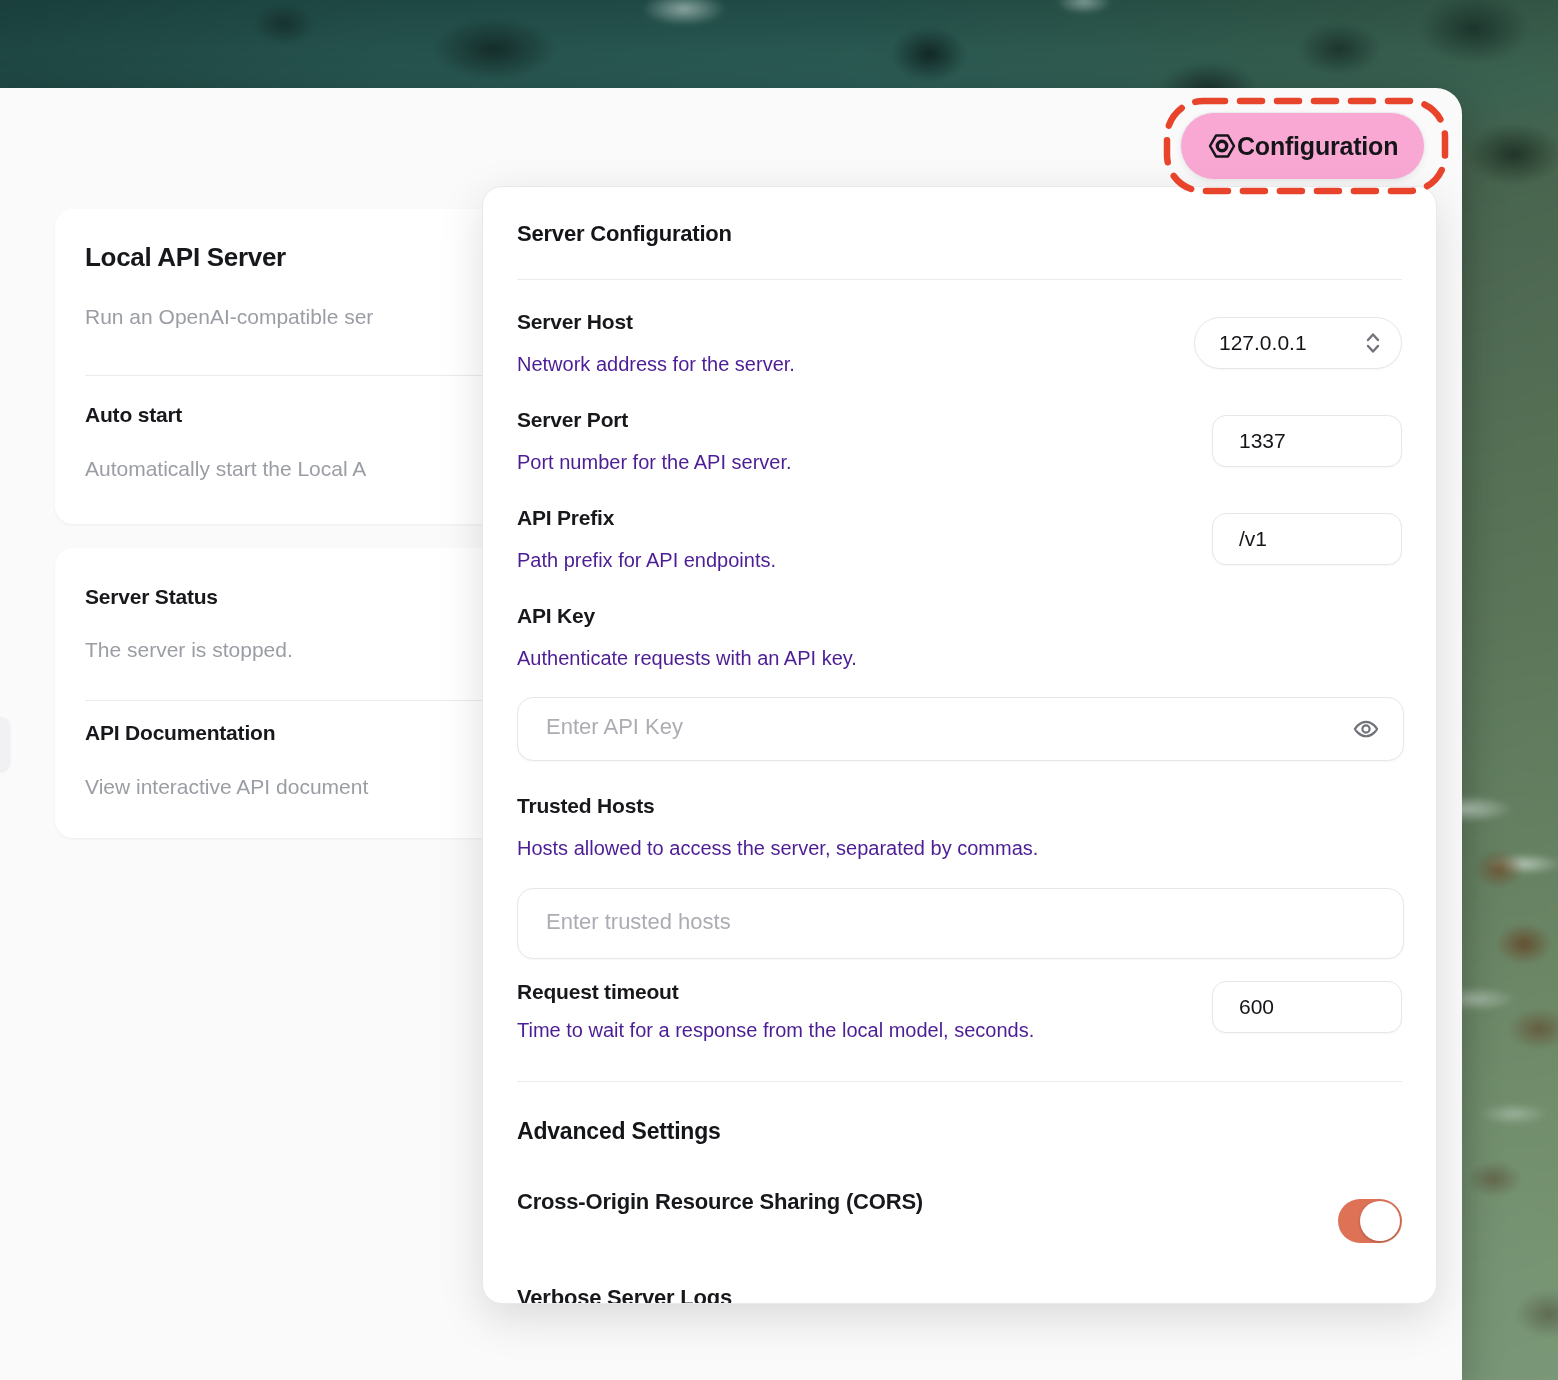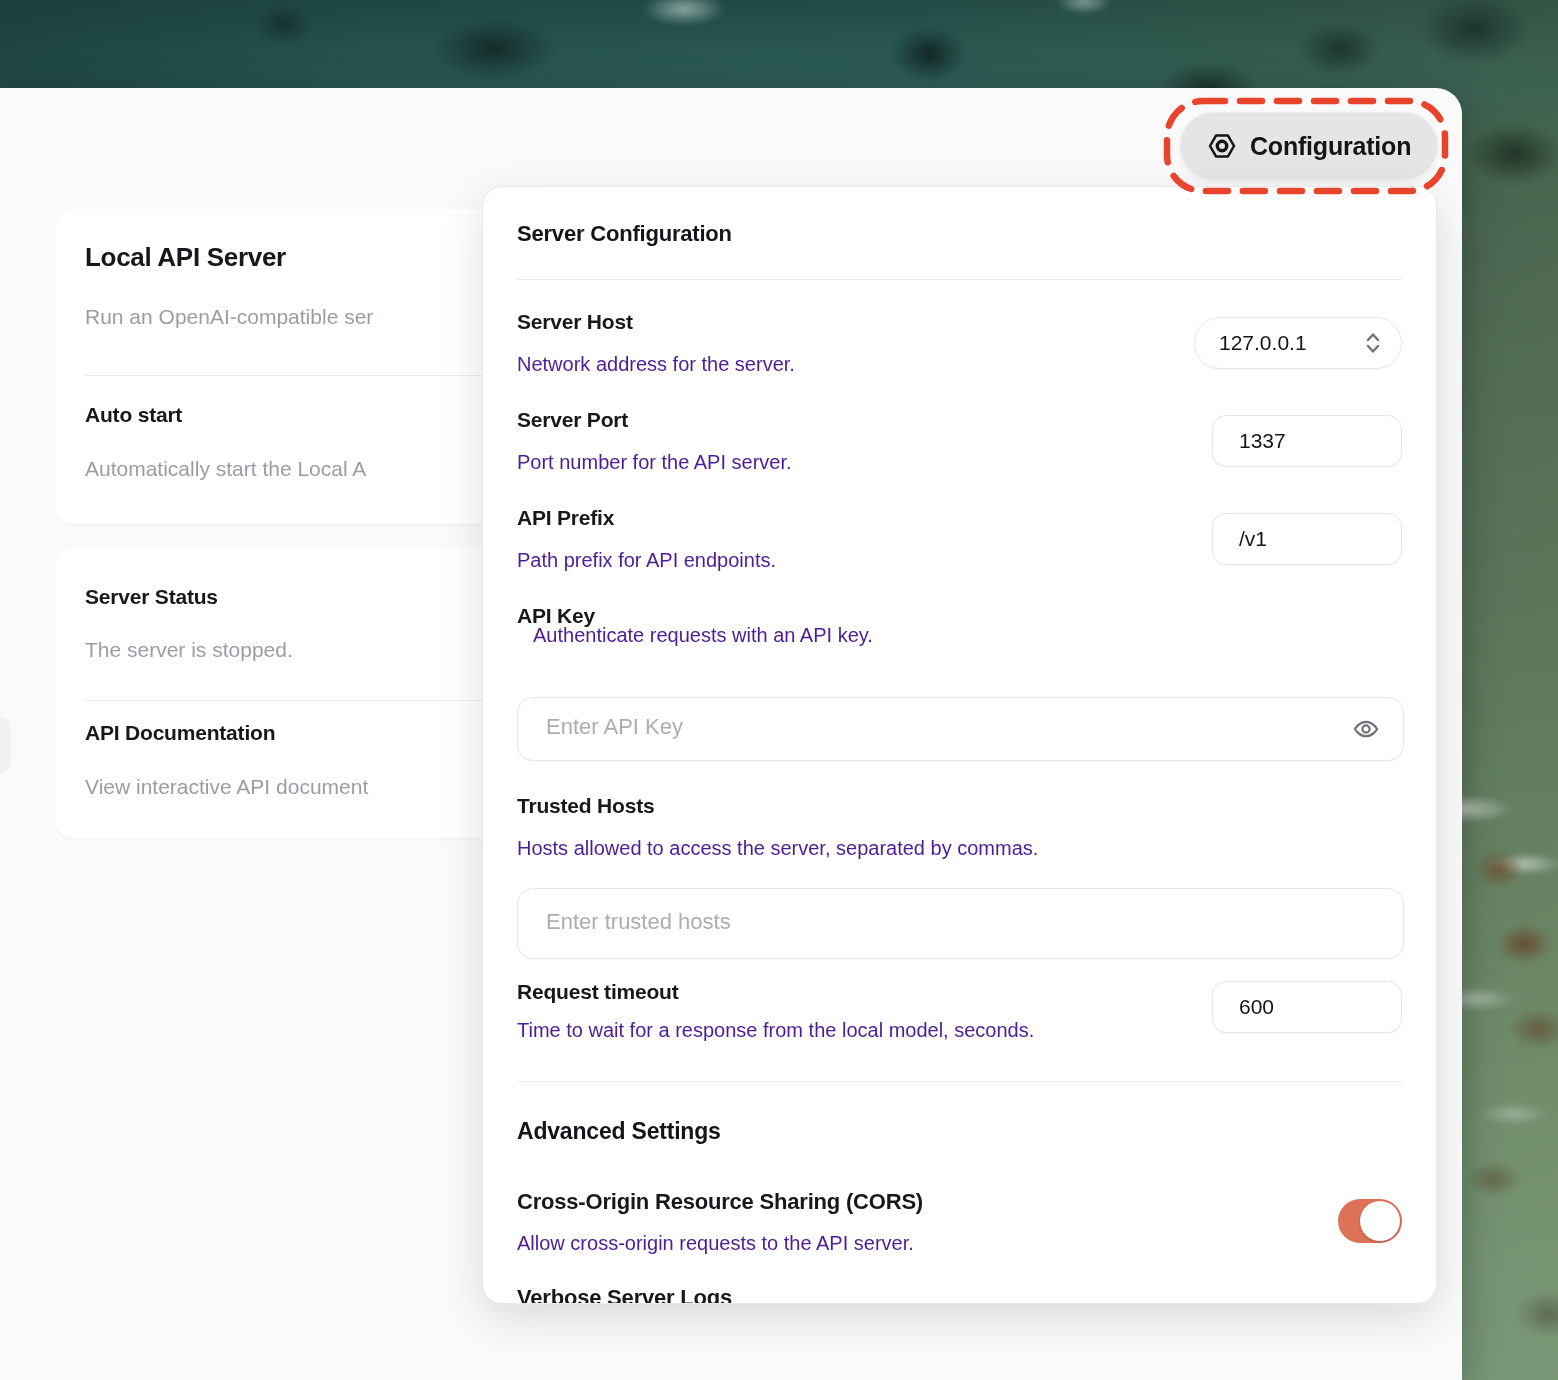--- a/index.html
+++ b/index.html
@@ -43,21 +43,21 @@
   .card { position:absolute; background:#FFFFFF; border-radius:18px; box-shadow:0 1px 3px rgba(0,0,0,0.05); overflow:hidden; }
   .card-1 { left:55px; top:121px; width:520px; height:315px; }
   .card-2 { left:55px; top:460px; width:520px; height:290px; }
   .card .c-title { position:absolute; left:30px; font-size:26px; font-weight:700; color:#17181B; letter-spacing:-0.3px; white-space:nowrap; }
   .card .c-row-label { position:absolute; left:30px; font-size:21px; font-weight:700; color:#17181B; letter-spacing:-0.2px; white-space:nowrap; }
   .card .c-desc { position:absolute; left:30px; font-size:21px; color:#9A9DA3; white-space:nowrap; }
   .card .c-div { position:absolute; left:30px; right:0; height:1px; background:#EBEBED; }
 
   
   .config-btn { position:absolute; left:1180px; top:24px; height:68px; padding:0 26px;
-    display:flex; align-items:center; gap:13px; background:#e5e5e5; border:1px solid #ECECEE;
+    display:flex; align-items:center; gap:0; background:#f9a8d4; border:1px solid #ECECEE;
     border-radius:34px; box-shadow:0 2px 6px rgba(0,0,0,0.06); cursor:pointer; }
   .config-btn .label { font-size:25px; font-weight:700; color:#141519; letter-spacing:-0.2px; white-space:nowrap; }
   .annotation-svg { position:absolute; left:1162px; top:8px; width:288px; height:100px; pointer-events:none; z-index:6; }
 
   
   .popover { position:absolute; left:482px; top:98px; width:955px; height:1118px; background:#FFFFFF;
     border:1px solid #E9E9EB; border-radius:20px; box-shadow:0 14px 45px rgba(0,0,0,0.13); overflow:hidden; z-index:4; }
   .pp-title { position:absolute; left:34px; top:34px; font-size:22px; font-weight:700; color:#141519; letter-spacing:-0.2px; }
   .pp-div { position:absolute; left:34px; right:34px; height:1px; background:#EBEBED; }
   .pp-label { position:absolute; left:34px; font-size:21px; font-weight:700; color:#17181B; letter-spacing:-0.2px; line-height:26px; white-space:nowrap; }
@@ -139,21 +139,21 @@
 
       <div class="pp-label" style="top:220px;">Server Port</div>
       <div class="pp-desc" style="top:263px;">Port number for the API server.</div>
       <input class="num-input" style="top: 228px;" value="1337">
 
       <div class="pp-label" style="top:318px;">API Prefix</div>
       <div class="pp-desc" style="top:361px;">Path prefix for API endpoints.</div>
       <input class="num-input" style="top: 326px;" value="/v1">
 
       <div class="pp-label" style="top:416px;">API Key</div>
-      <div class="pp-desc" style="top:436px;margin-left:16px;">Authenticate requests with an API key.</div>
+      <div class="pp-desc" style="top:459px;">Authenticate requests with an API key.</div>
       <input class="wide-input" style="top: 510px; height: 64px;" placeholder="Enter API Key">
       <button class="eye-btn" style="top:522px;">
         <span>
           <svg width="28" height="28" viewBox="0 0 24 24" fill="none" stroke="#6F7278" stroke-width="1.9" stroke-linecap="round" stroke-linejoin="round">
             <path d="M2.5 12 C2.5 12 6 5.8 12 5.8 C18 5.8 21.5 12 21.5 12 C21.5 12 18 18.2 12 18.2 C6 18.2 2.5 12 2.5 12 Z"></path>
             <circle cx="12" cy="12" r="3.1"></circle>
           </svg>
         </span>
       </button>
 
@@ -163,21 +163,20 @@
 
       <div class="pp-label" style="top:792px;">Request timeout</div>
       <div class="pp-desc" style="top:831px;">Time to wait for a response from the local model, seconds.</div>
       <input class="num-input" style="top: 794px;" value="600">
 
       <div class="pp-div" style="top:894px;"></div>
 
       <div class="pp-sec-title" style="top:930px;">Advanced Settings</div>
 
       <div class="pp-label" style="top:1002px; font-size:22px;">Cross-Origin Resource Sharing (CORS)</div>
-      <div class="pp-desc" style="top:1044px;">Allow cross-origin requests to the API server.</div>
       <div class="toggle" style="top:1012px;">
         <span class="knob"></span>
       </div>
 
       <div class="pp-label" style="top:1098px; font-size:22px;">Verbose Server Logs</div>
     </div>
 
     <svg class="annotation-svg" viewBox="0 0 288 100">
       <rect x="5" y="5" width="278" height="90" rx="36" fill="none" stroke="#E8432B" stroke-width="6.5" stroke-dasharray="22 15" stroke-linecap="round"></rect>
     </svg>

